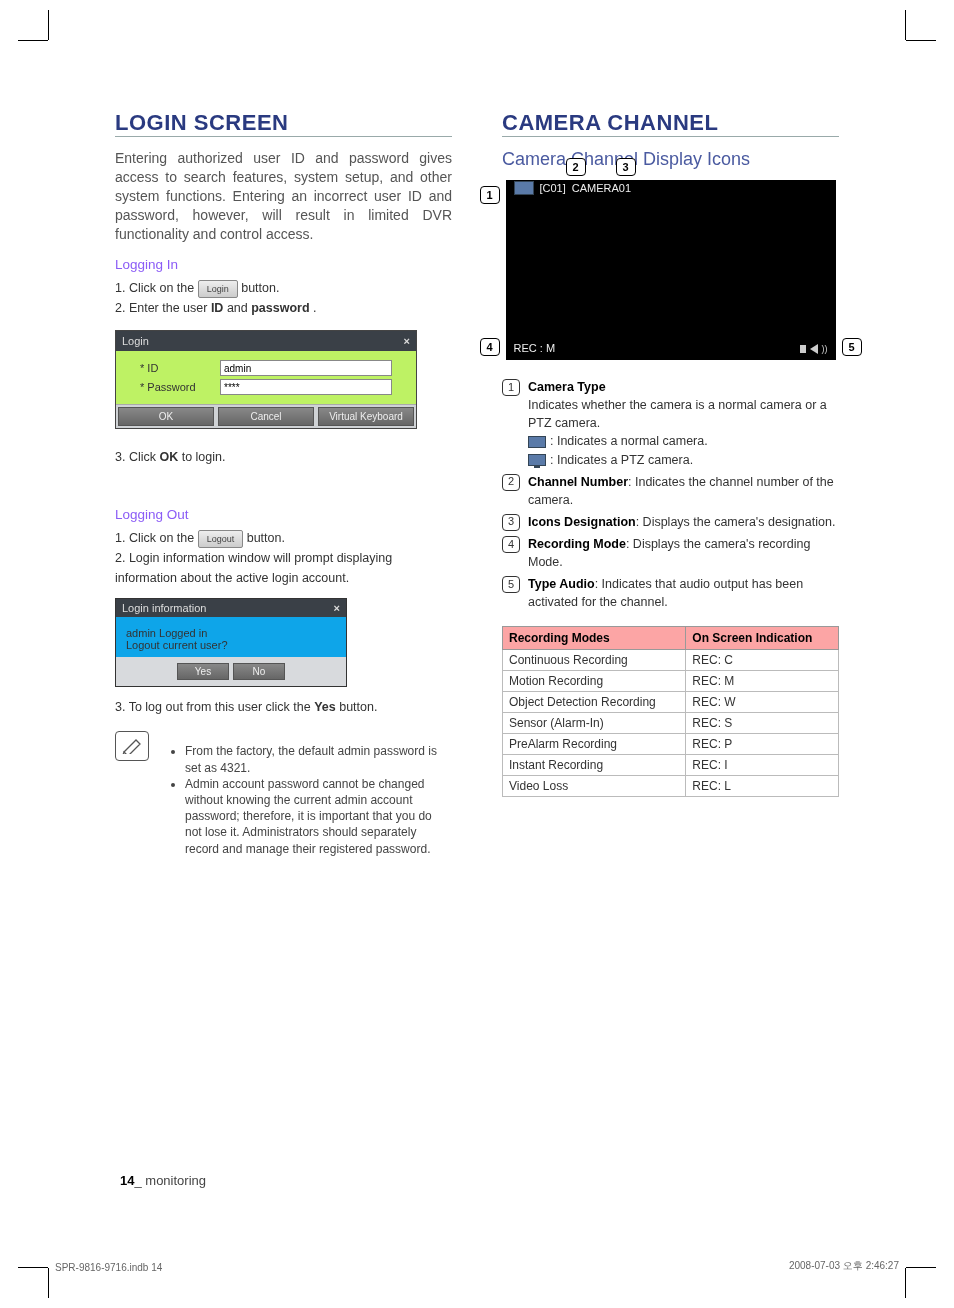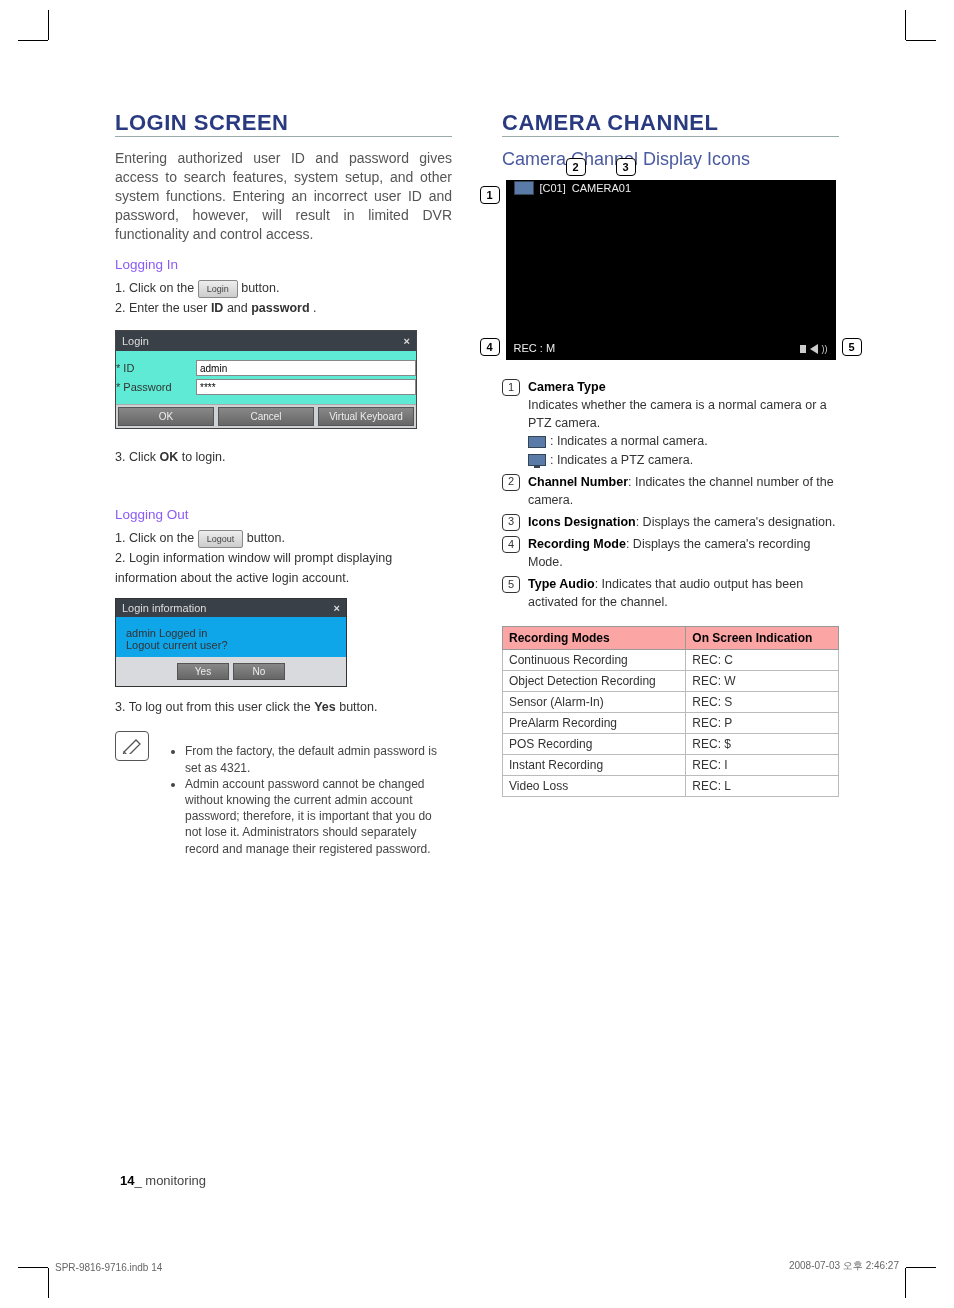--- a/index.html
+++ b/index.html
@@ -69,23 +69,23 @@
   }
   .login-title {
     display:flex;
     justify-content:space-between;
     align-items:center;
     padding:4px 6px;
     background:#3a4047;
     font-size:11px;
   }
   .login-body {
-    background:#5eead4;
+    background:#bef264;
     color:#222;
-    padding:6px 0;
+    padding:6px 24px;
   }
   .login-row { display:flex; align-items:center; margin:3px 0;}
   .login-row .lbl { width:80px; font-size:11px; color:#333;}
   .login-row input {
     flex:1; height:14px; border:1px solid #888; font-size:10px; padding:0 3px;
   }
   .login-btns {
     display:flex; background:#cfd2d5; border-top:1px solid #aaa;
   }
   .login-btns .b {
@@ -338,34 +338,34 @@
           <th>Recording Modes</th>
           <th>On Screen Indication</th>
         </tr>
           </thead>
         <tbody id="modes-body">
             <tr>
               <td>Continuous Recording</td>
               <td>REC: C</td>
             </tr>
             <tr>
+              <td>Motion Recording</td>
+              <td>REC: M</td>
+            </tr>
+            <tr>
               <td>Object Detection Recording</td>
               <td>REC: W</td>
             </tr>
             <tr>
               <td>Sensor (Alarm-In)</td>
               <td>REC: S</td>
             </tr>
             <tr>
               <td>PreAlarm Recording</td>
               <td>REC: P</td>
-            </tr>
-            <tr>
-              <td>POS Recording</td>
-              <td>REC: $</td>
             </tr>
             <tr>
               <td>Instant Recording</td>
               <td>REC: I</td>
             </tr>
             <tr>
               <td>Video Loss</td>
               <td>REC: L</td>
             </tr>
           </tbody>

